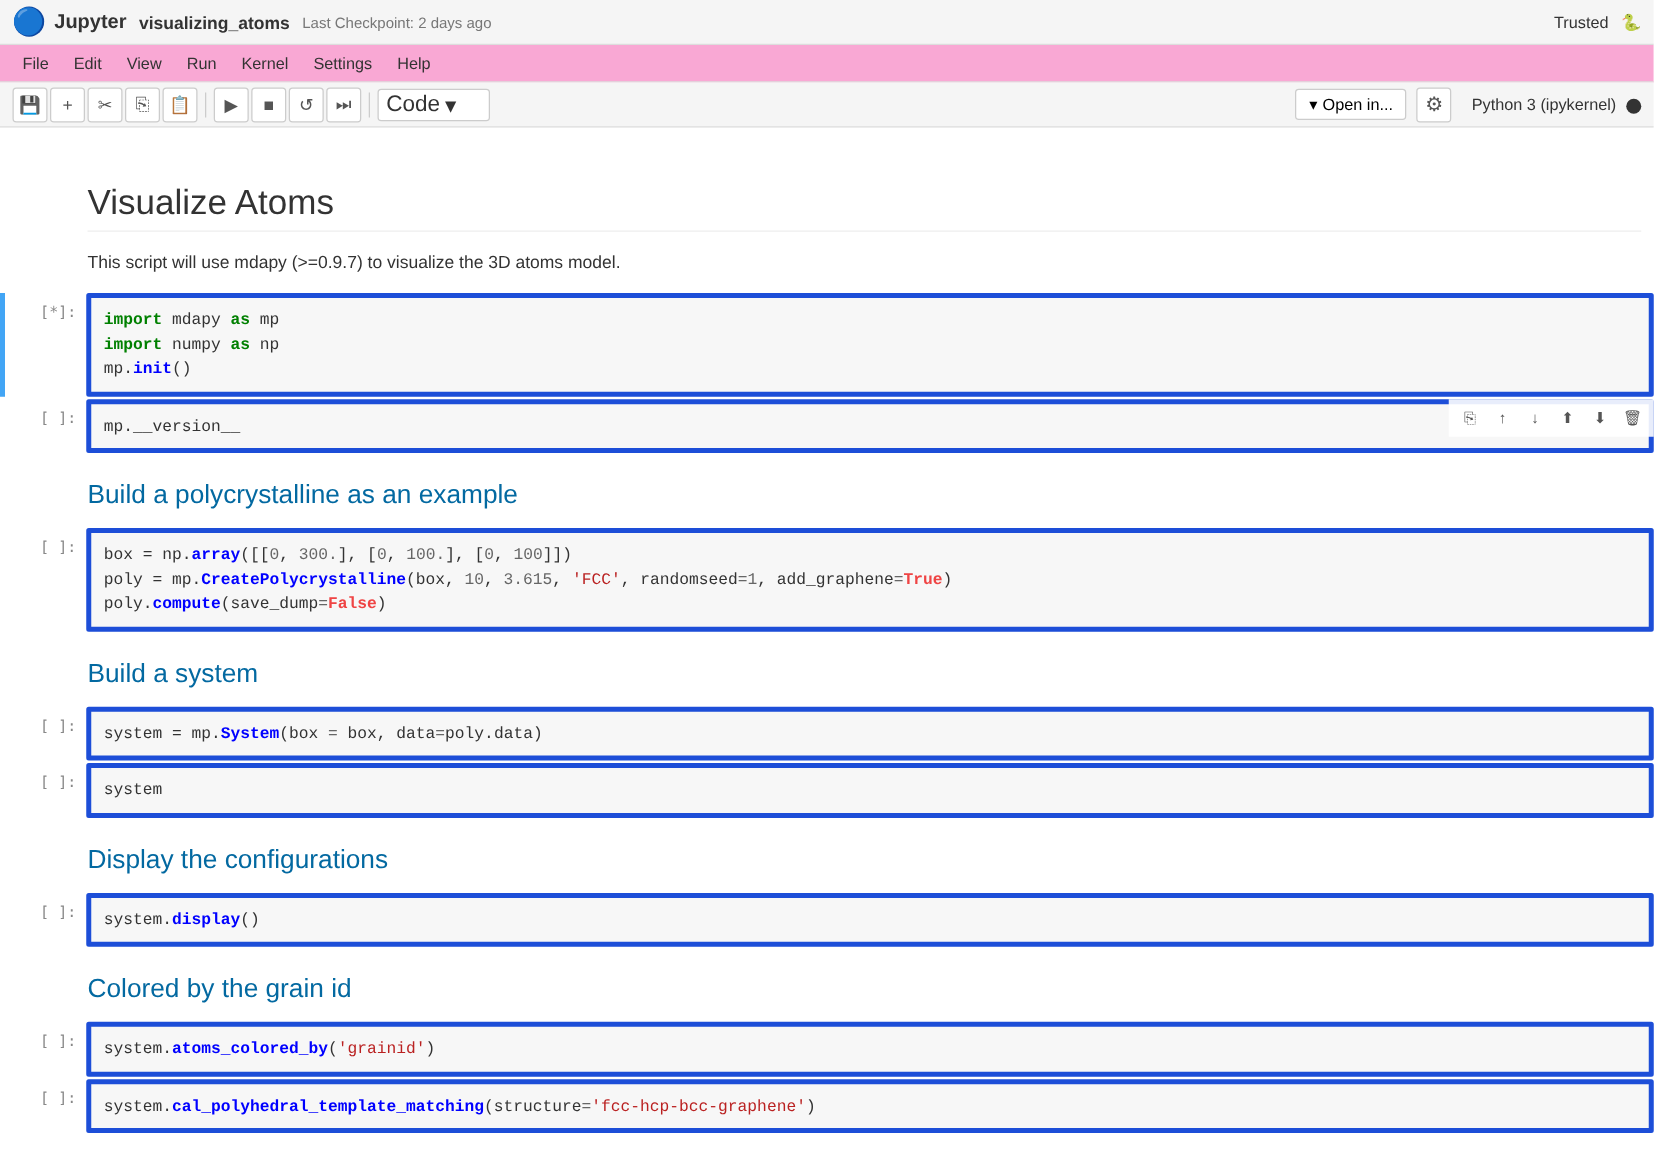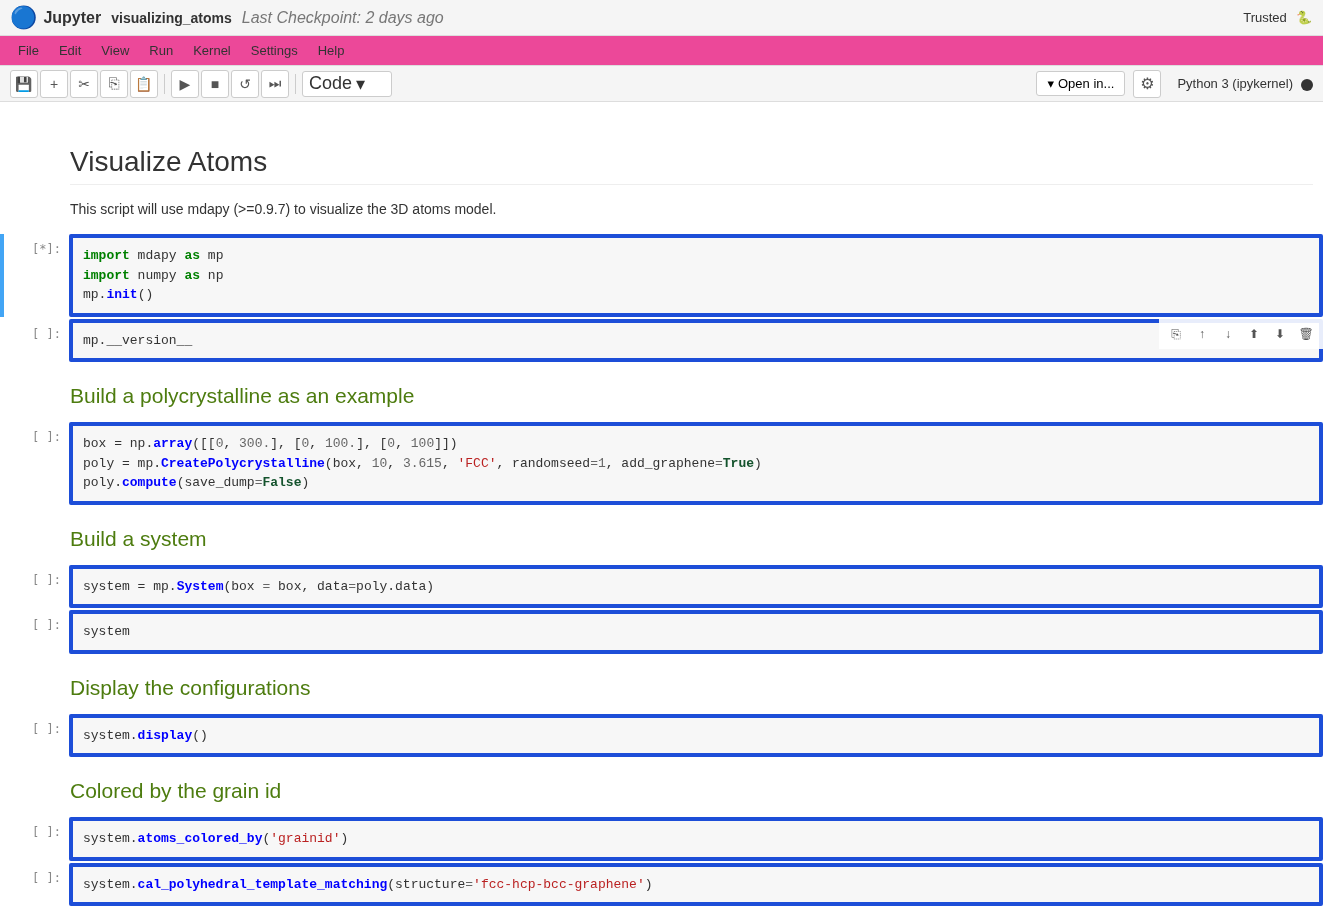--- a/index.html
+++ b/index.html
@@ -12,21 +12,21 @@
       padding: 0 10px; gap: 10px;
     }
     #jupyter-logo { display: flex; align-items: center; gap: 6px; font-size: 16px; font-weight: bold; color: #333; }
     #jupyter-logo .logo-icon { font-size: 22px; }
     #topbar-right { margin-left: auto; display: flex; align-items: center; gap: 10px; }
     #python-badge { display: flex; align-items: center; gap: 5px; font-size: 13px; }
 
     
     #menubar {
       display: flex; align-items: center; height: 30px;
-      background: #ec4899; border-bottom: 1px solid #ddd;
+      background: #f9a8d4; border-bottom: 1px solid #ddd;
       padding: 0 10px; gap: 4px;
     }
     .menu-item {
       padding: 4px 8px; font-size: 13px; cursor: pointer; color: #333;
     }
 
     
     #toolbar {
       display: flex; align-items: center; height: 36px;
       background: #f5f5f5; border-bottom: 1px solid #ddd;
@@ -59,21 +59,21 @@
     
     .markdown-cell {
       padding: 4px 10px 4px 70px;
       margin: 0;
     }
     .markdown-cell h1 {
       font-size: 2em; font-weight: normal; color: #333;
       margin: 20px 0 14px 0; border-bottom: 1px solid #eee; padding-bottom: 6px;
     }
     .markdown-cell h2 {
-      font-size: 1.5em; font-weight: normal; color: #4d7c0f;
+      font-size: 1.5em; font-weight: normal; color: #0369a1;
       margin: 16px 0 8px 0;
     }
     .markdown-cell p { font-size: 14px; line-height: 1.5; color: #333; margin: 8px 0; }
 
     
     .cell-wrapper {
       display: flex; align-items: stretch; margin: 2px 0;
       position: relative;
     }
     .cell-wrapper.active .cell-left-border { background: #42a5f5; }
@@ -105,32 +105,32 @@
       cursor: pointer; display: flex; align-items: center; justify-content: center;
       color: #555; font-size: 12px;
     }
 
     
     .kw { color: #008000; font-weight: bold; }   
     .func { color: #00f; font-weight: bold; }                        
     .str { color: #ba2121; }                      
     .num { color: #666; }                      
     .op { color: #666; }                       
-    .bool { color: #14532d; font-weight: bold; }
+    .bool { color: #ef4444; font-weight: bold; }
   </style>
 </head>
 <body>
 
 <div id="topbar">
   <div id="jupyter-logo">
     <span class="logo-icon">🔵</span>
     <span>Jupyter</span>
   </div>
   <span style="font-weight:bold;font-size:14px;cursor:pointer;">visualizing_atoms</span>
-  <span style="font-size:16px;color:#777;font-style:italic;">Last Checkpoint: 2 days ago</span>
+  <span style="font-size:12px;color:#777;">Last Checkpoint: 2 days ago</span>
   <div id="topbar-right">
     <span style="font-size:13px;color:#333;">Trusted</span>
     <div id="python-badge">
       <span>🐍</span>
     </div>
   </div>
 </div>
 
 <div id="menubar">
   <span class="menu-item">File</span>

